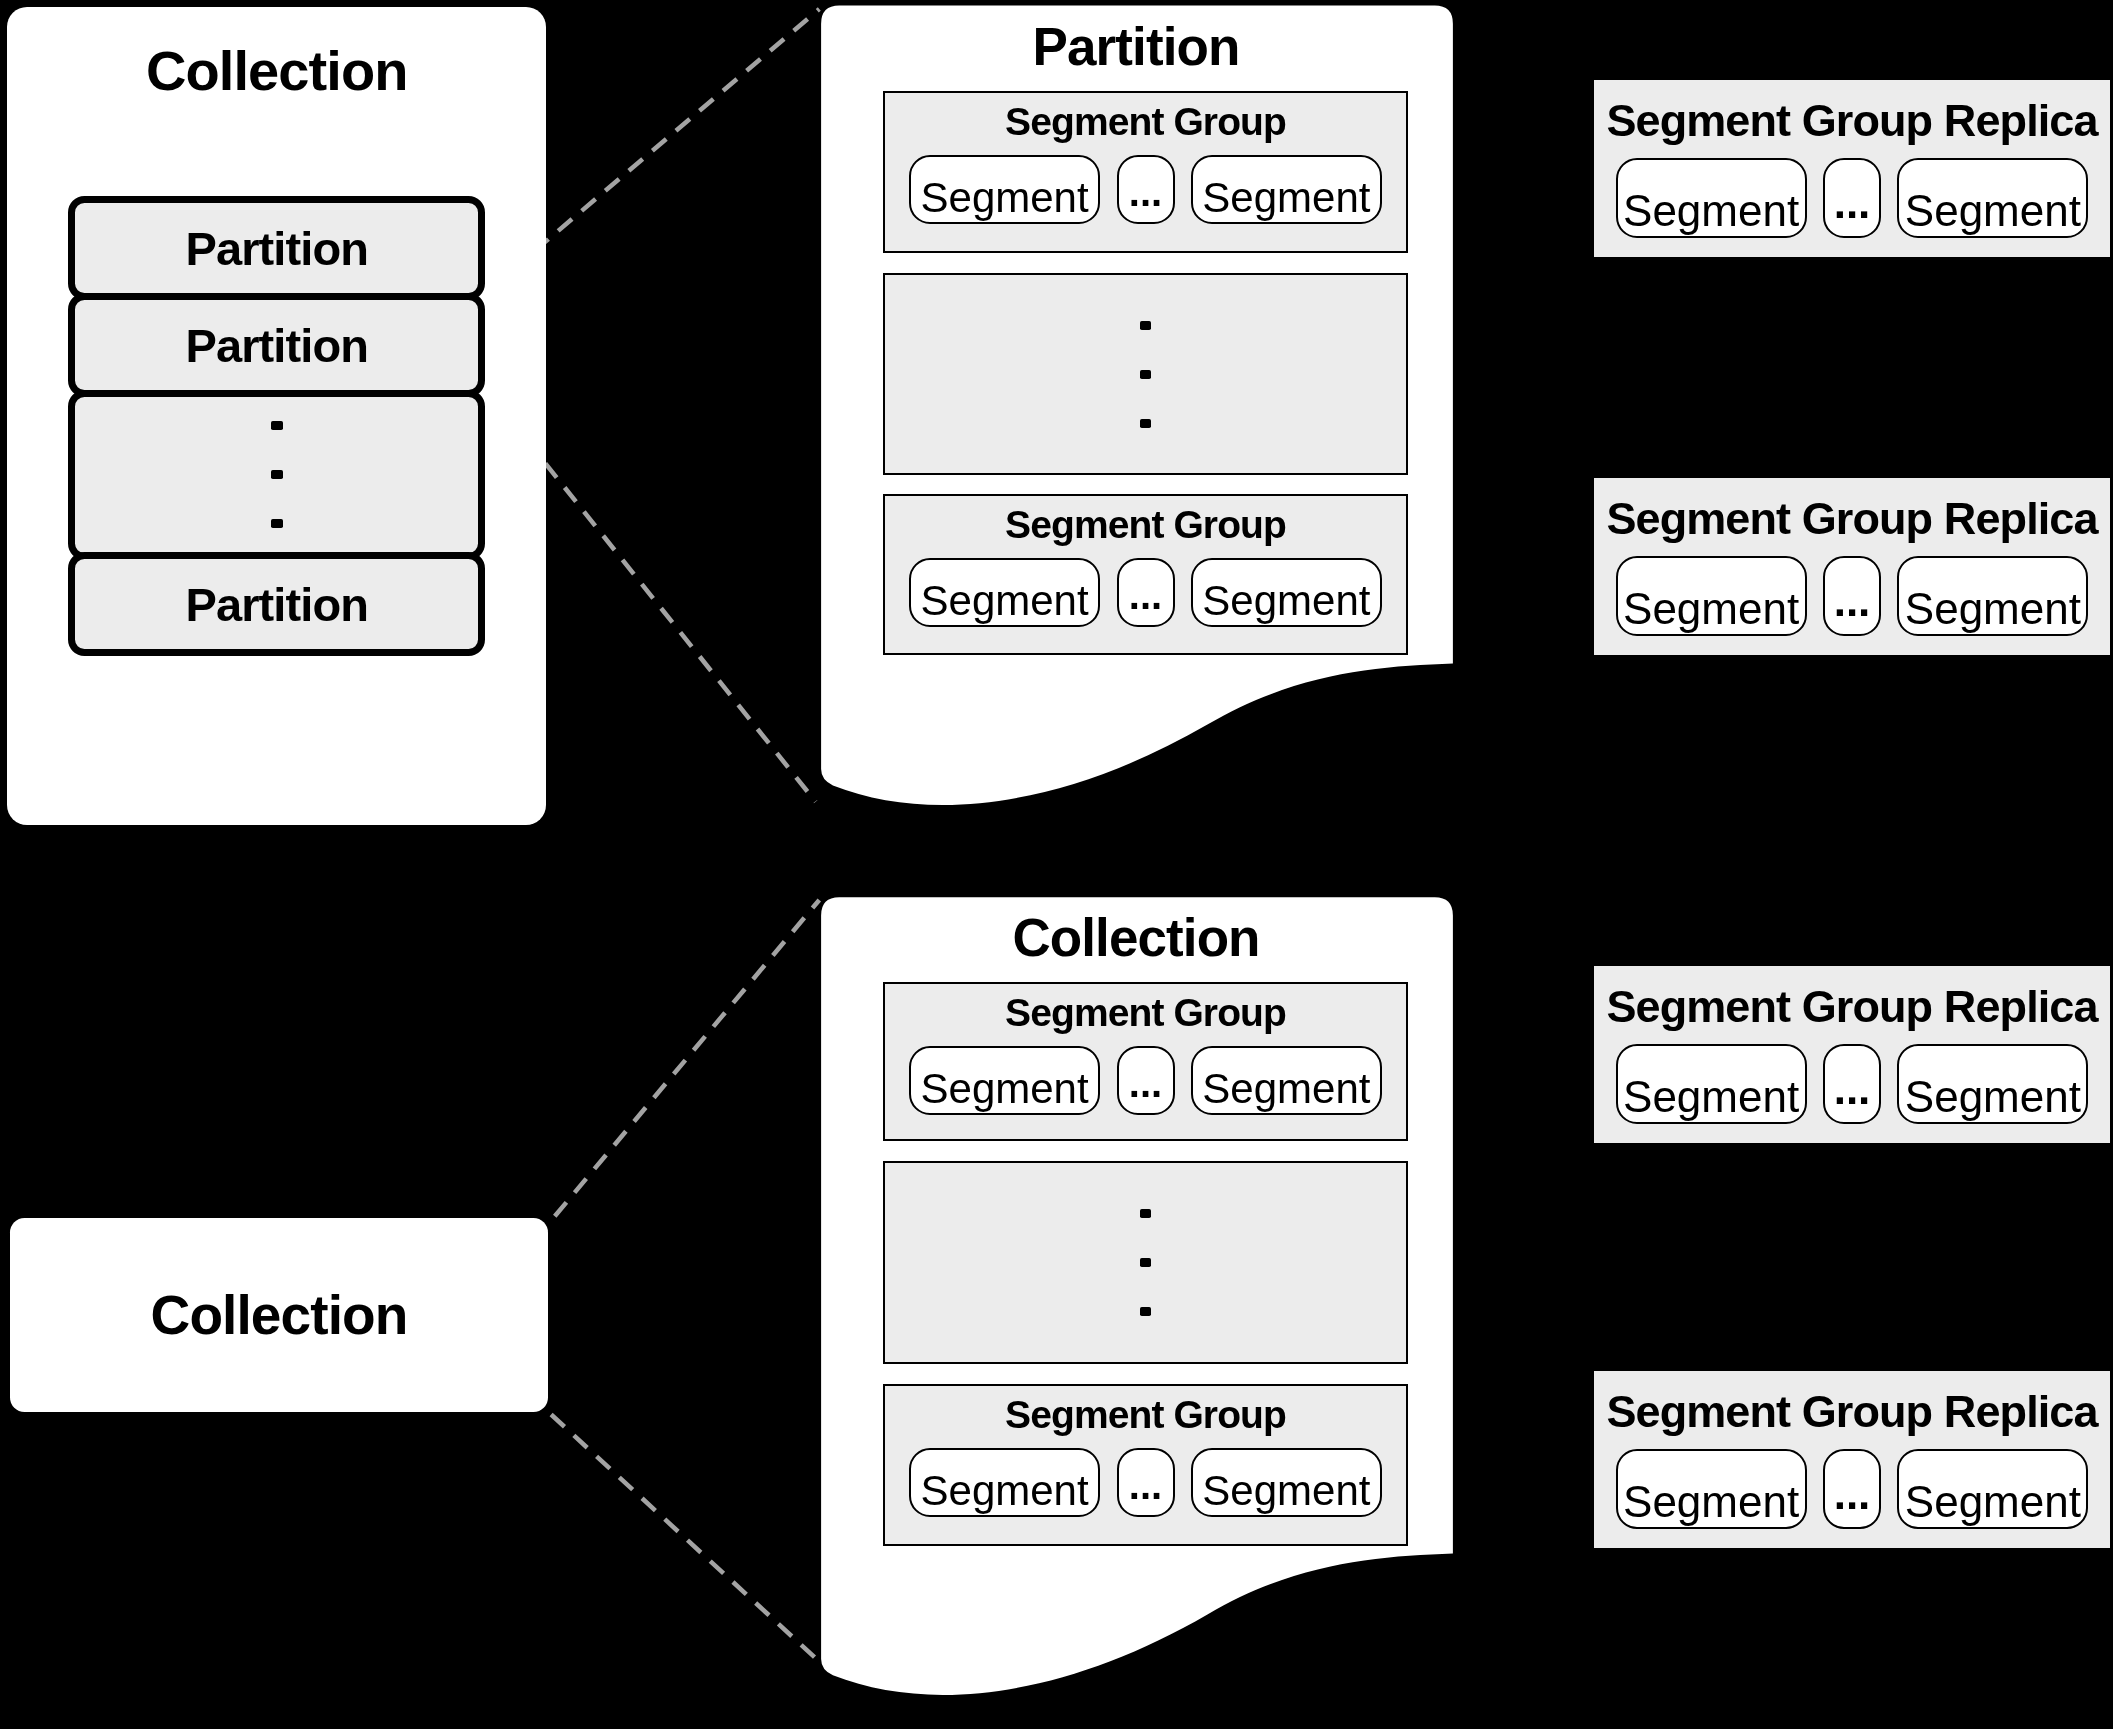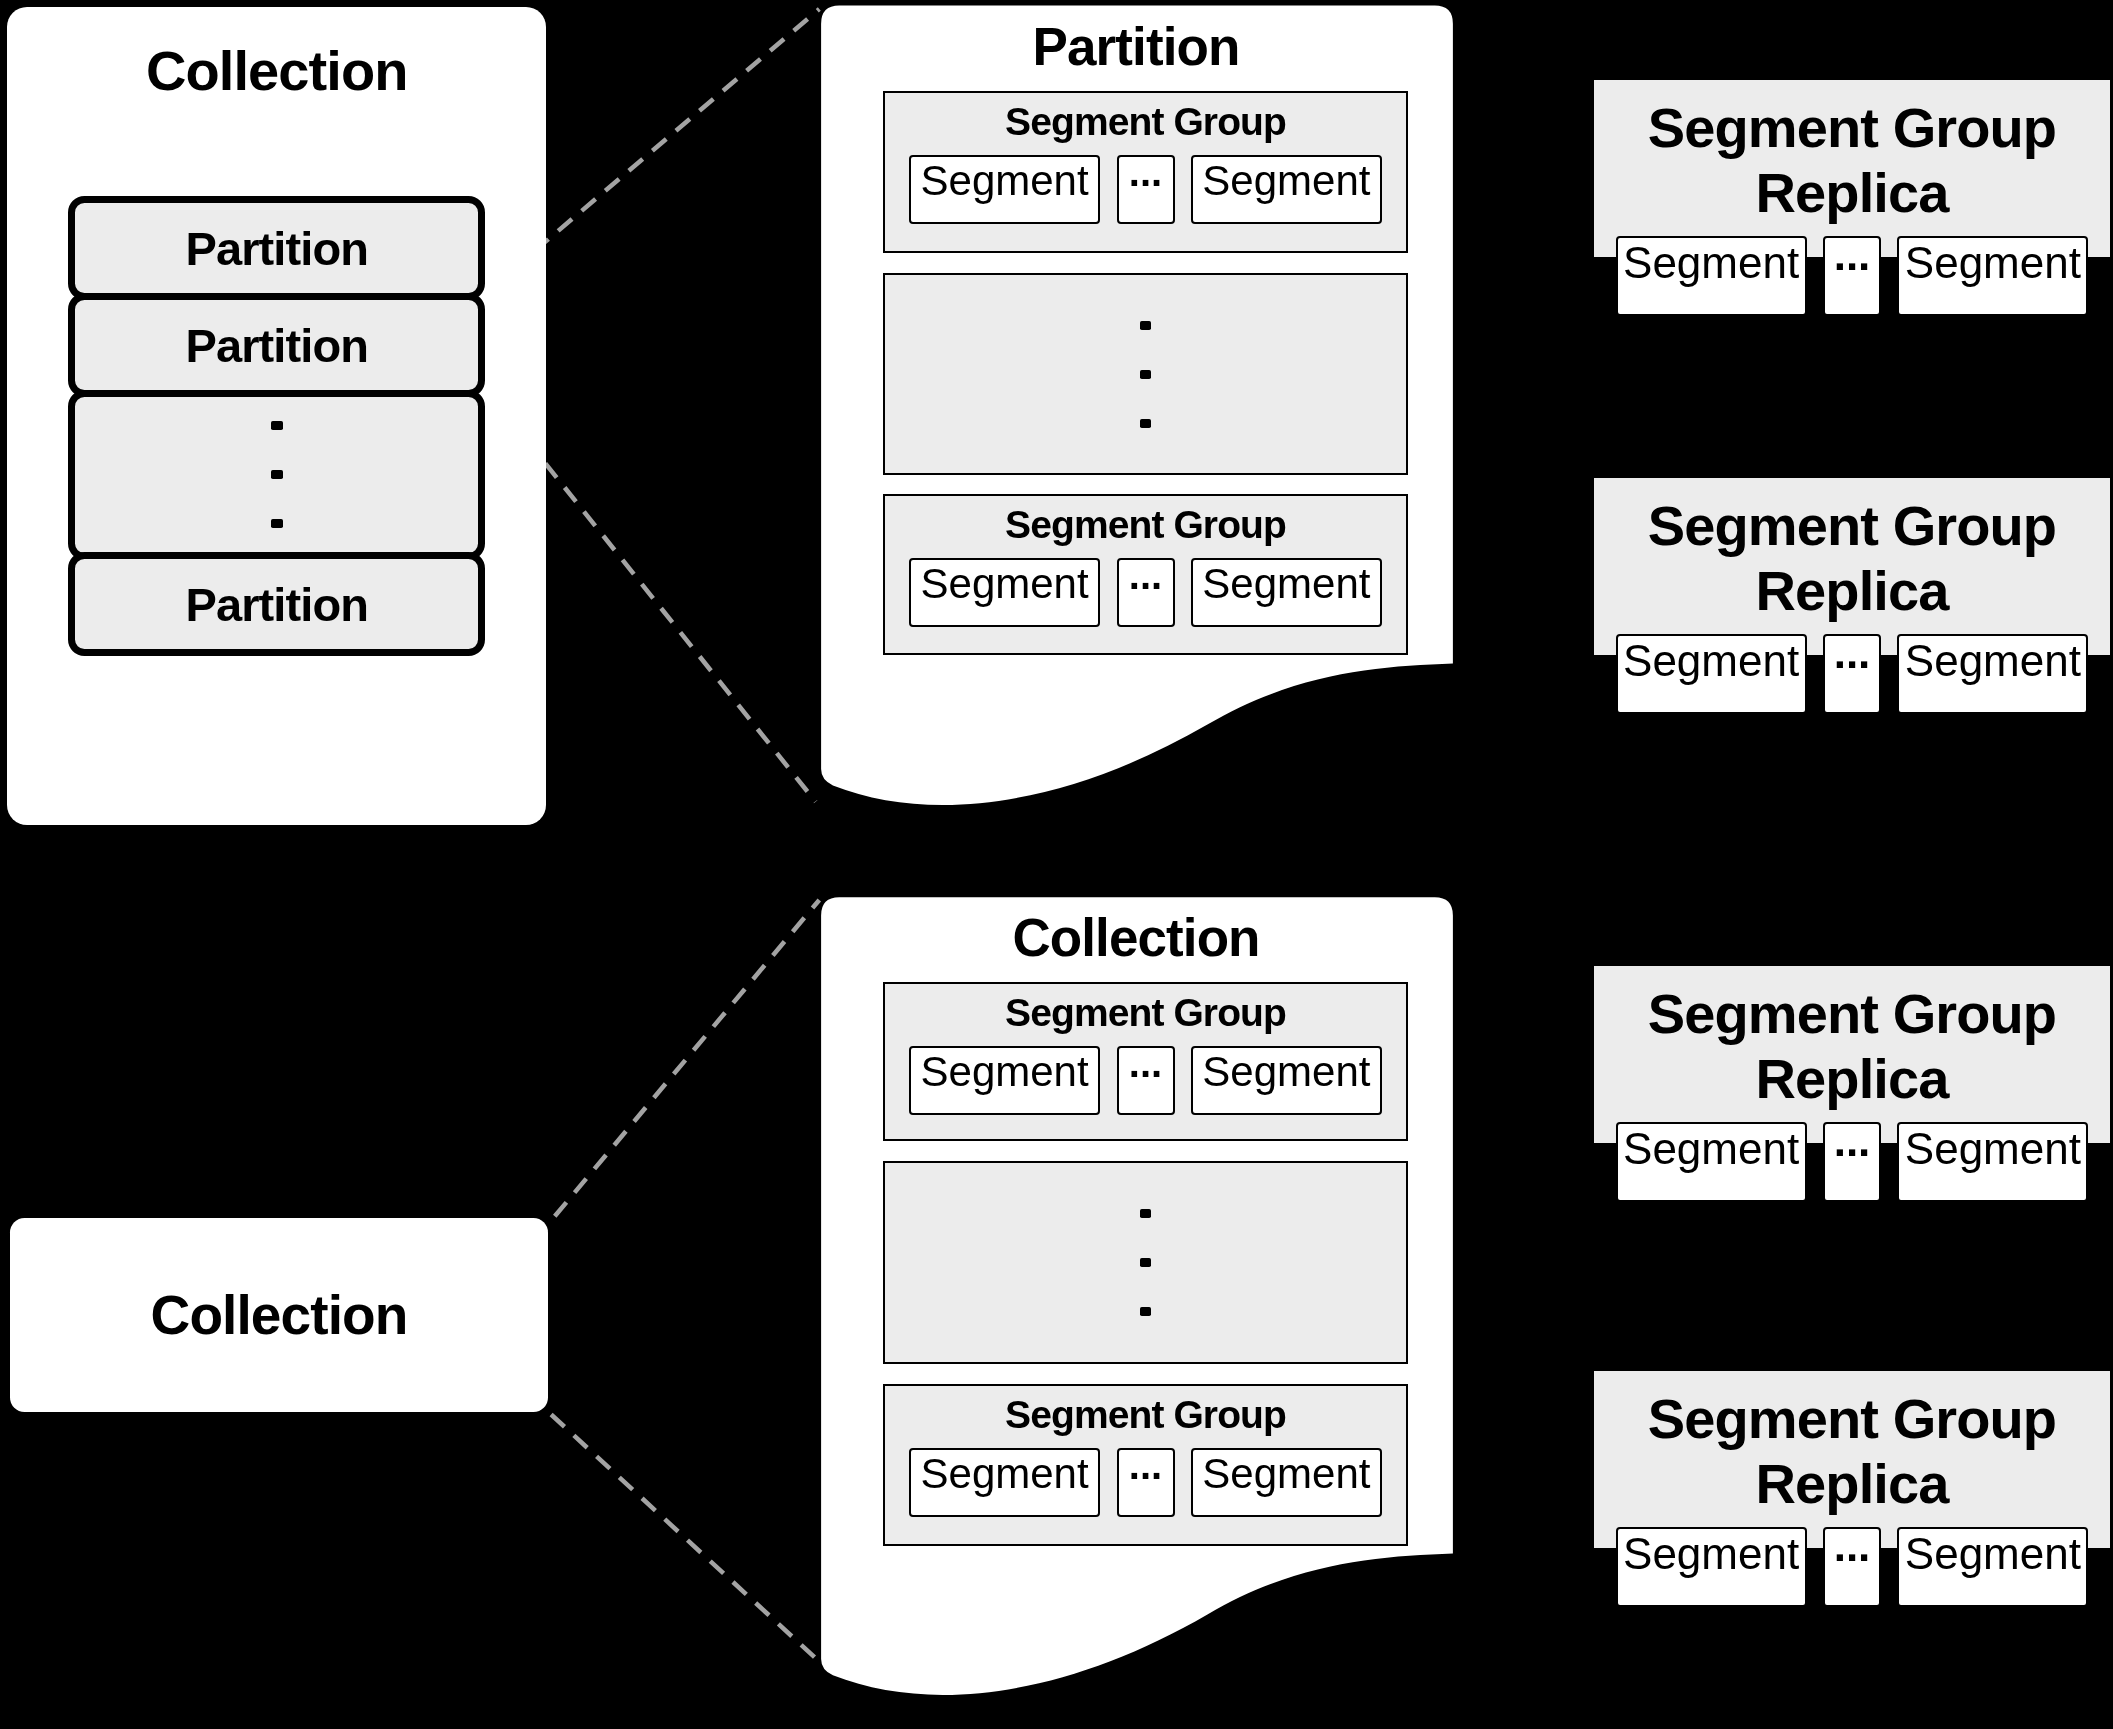--- a/index.html
+++ b/index.html
@@ -47,39 +47,39 @@
     position:absolute;left:883px;width:525px;box-sizing:border-box;
     background:#ececec;border:2.7px solid #000;
   }
   .sgroup-title{
     padding-top:7.3px;text-align:center;
     font-size:39px;font-weight:bold;letter-spacing:-0.9px;
   }
   .segrow{display:flex;justify-content:center;align-items:center;gap:16.4px;margin-top:11px;}
   .seg{
     box-sizing:border-box;width:191px;height:69px;
-    background:#fff;border:2.7px solid #000;border-radius:4px;
-    display:flex;align-items:flex-start;justify-content:center;
+    background:#fff;border:2.7px solid #000;border-radius:21px;
+    display:flex;align-items:flex-end;justify-content:center;
     font-size:42px;
   }
   .seg.hdots{width:58px;font-weight:bold;font-size:40px;}
   .seg.hdots span{transform:translateY(-16%);}
   .gap-box{
     position:absolute;left:883px;width:525px;box-sizing:border-box;
     background:#ececec;border:2.7px solid #000;
   }
 
   
   .replica{
     position:absolute;left:1594px;width:516px;height:177px;
     background:#ececec;
   }
   .replica-title{
     padding-top:14.5px;text-align:center;
-    font-size:56px;font-weight:bold;letter-spacing:-0.9px;
+    font-size:45px;font-weight:bold;letter-spacing:-0.9px;
   }
   .replica .segrow{margin-top:11.8px;}
   .replica .seg{height:80px;font-size:44px;}
 
   
   .cnode{
     position:absolute;left:10px;top:1218px;width:538px;height:194px;
     background:#fff;border-radius:14.5px;
     display:flex;align-items:center;justify-content:center;
     font-size:55px;font-weight:bold;letter-spacing:-0.9px;

